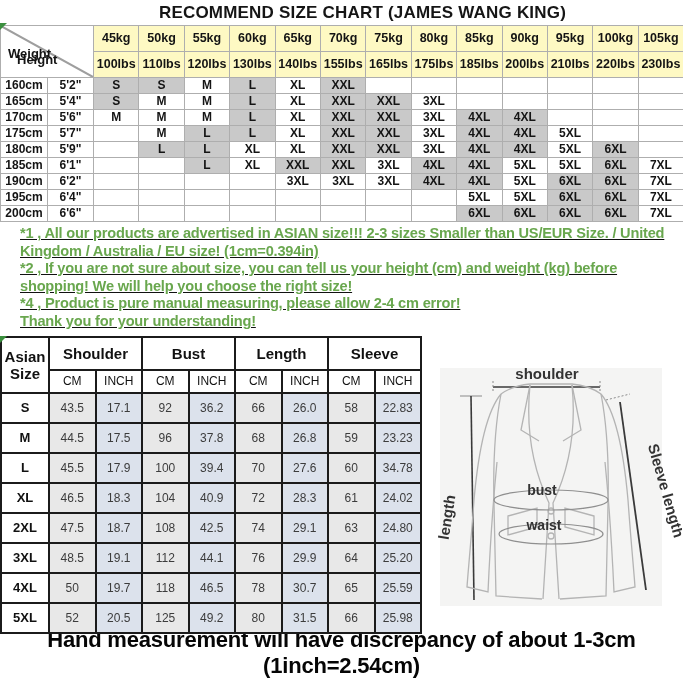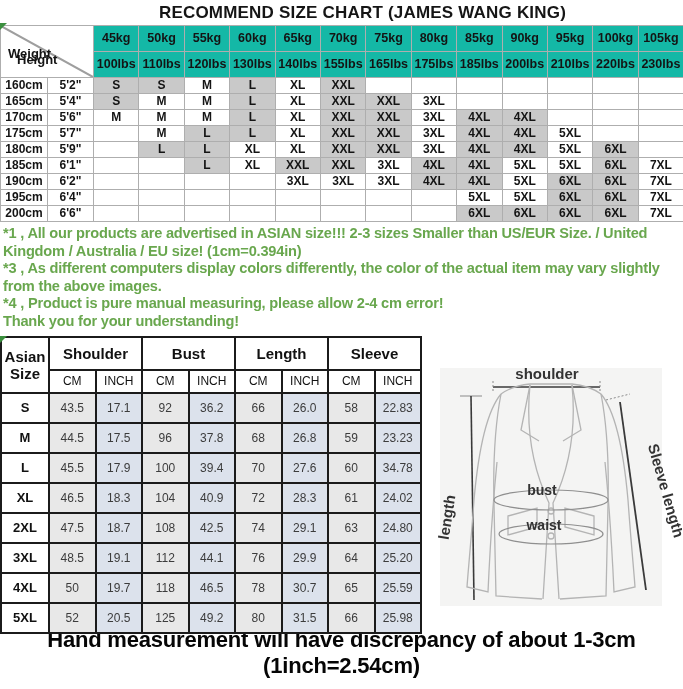--- a/index.html
+++ b/index.html
@@ -12,31 +12,31 @@
     font-size:17px;font-weight:bold;text-align:center;
     margin:3px 6px 2px 0;letter-spacing:.2px;color:#151515;padding-left:48px;
   }
   
   table.grid{border-collapse:collapse;table-layout:fixed;width:683px;}
   .grid th,.grid td{
     border:1px solid #aeaeae;padding:0;text-align:center;overflow:hidden;
     font-size:12px;font-weight:bold;height:15px;line-height:15px;color:#141414;
     white-space:nowrap;
   }
-  .grid thead th{font-size:12.5px;height:25px;line-height:25px;background:#14b8a6;}
+  .grid thead th{font-size:12.5px;height:25px;line-height:25px;background:#fef9c3;}
   .grid thead tr.kgrow th{border-bottom:1px dashed #b5b5b5;}
   .grid thead th.corner{border-bottom:1px solid #aeaeae;}
   .grid td.shaded{background:#c9c9c9;}
   .grid th.ft{border-left:1px dashed #b8b8b8;}
   .grid th.corner{position:relative;background:#fff;text-align:center;}
   .grid th.corner svg{position:absolute;left:0;top:0;width:100%;height:100%;}
   .grid th.corner .w{position:absolute;left:7px;top:15px;font-size:13px;}
   .grid th.corner .h{position:absolute;left:16px;top:21px;font-size:13px;}
   
-  .notes{margin:3px 3px 0 3px;}
+  .notes{margin:3px 3px 0 20px;text-decoration:underline;}
   .note{
     color:#69a74e;font-size:14.6px;font-weight:bold;line-height:17.6px;
     letter-spacing:-0.2px;
   }
   
   .bottom{position:relative;height:287px;margin-top:5px;}
   table.measure{
     border-collapse:collapse;table-layout:fixed;width:420px;
     position:absolute;left:0;top:0;
   }
@@ -264,21 +264,21 @@
         <td class="shaded">6XL</td>
         <td class="shaded">6XL</td>
         <td class="shaded">6XL</td>
         <td>7XL</td>
       </tr>
     </tbody>
 </table>
 
 <div class="notes" id="notes">
     <div class="note">*1 , All our products are advertised in ASIAN size!!! 2-3 sizes Smaller than US/EUR Size. / United Kingdom / Australia / EU size! (1cm=0.394in)</div>
-    <div class="note">*3 , As different computers display colors differently, the color of the actual item may vary slightly from the above images.</div>
+    <div class="note">*2 , If you are not sure about size, you can tell us your height (cm) and weight (kg) before shopping! We will help you choose the right size!</div>
     <div class="note">*4 , Product is pure manual measuring, please allow 2-4 cm error!</div>
     <div class="note">Thank you for your understanding!</div>
   </div>
 
 <div class="bottom">
   <div class="tri" style="left:0;top:0;"></div>
   <table class="measure">
     <colgroup>
       <col style="width:48px">
         <col span="8" style="width:46.5px">

